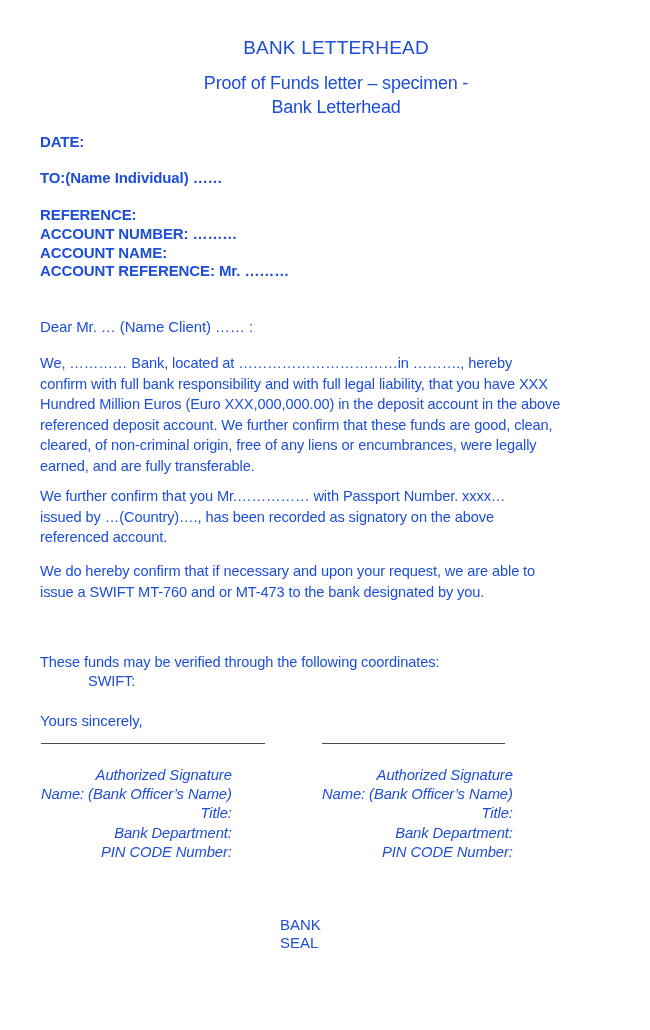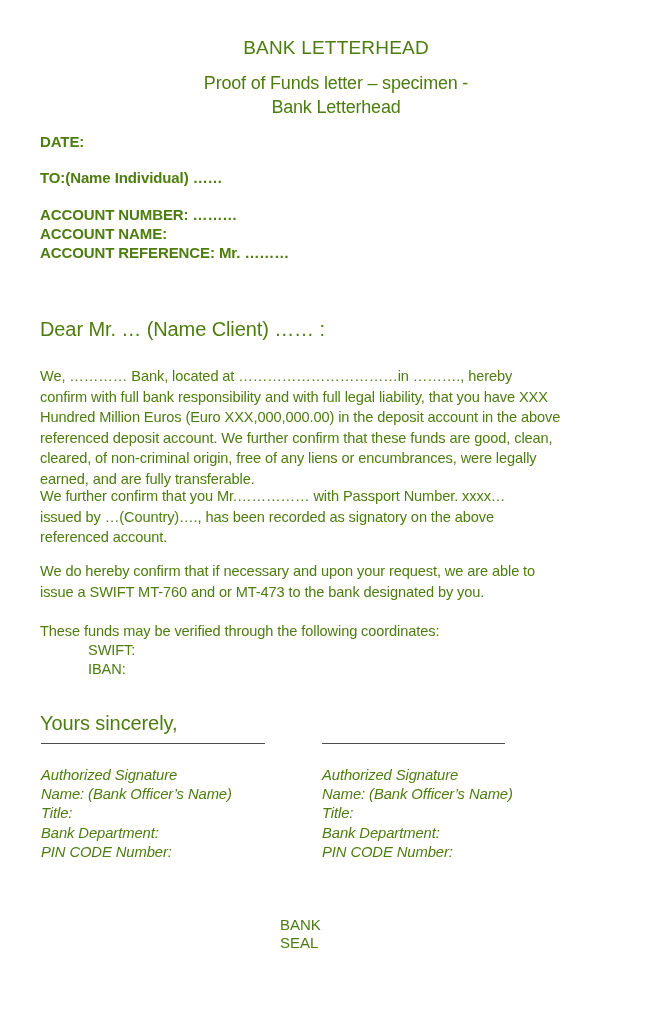--- a/index.html
+++ b/index.html
@@ -2,21 +2,21 @@
 <html><head>
 <meta charset="utf-8">
 <style>
   html,body { margin:0; padding:0; background:#e8e8e8; }
   .page {
     position:relative;
     width:650px; height:1030px;
     margin:0 auto;
     background:#ffffff;
     font-family:"Liberation Sans", sans-serif;
-    color:#4d7c0f;
+    color:#1d4ed8;
     overflow:hidden;
   }
   .abs { position:absolute; }
   .centered { left:22px; right:0; text-align:center; }
   .letterhead-title {
     top:37px;
     font-size:19px;
     letter-spacing:0.2px;
     font-weight:normal;
   }
@@ -36,45 +36,45 @@
   }
   .meta-block { top:206px; left:40px; }
   .meta-block div {
     font-size:15px;
     font-weight:bold;
     line-height:18.8px;
     letter-spacing:-0.1px;
   }
   .body-line {
     left:40px;
-    font-size:20px;
+    font-size:15px;
     letter-spacing:-0.1px;
   }
   .para {
     left:40px; width:610px;
     font-size:14.6px;
     line-height:20.5px;
     letter-spacing:-0.1px;
     white-space:pre-line;
   }
-  .coords-block { top:622px; left:40px; width:610px; }
+  .coords-block { top:653px; left:40px; width:610px; }
   .coords-block div {
     font-size:14.6px;
     line-height:18.9px;
     letter-spacing:-0.1px;
   }
   .coord-indent { padding-left:48px; }
   .sig-rule {
     top:743px;
     height:0;
     border-top:1.6px solid #4d4d4d;
   }
   .sig-rule.left-rule { left:41px; width:224px; }
   .sig-rule.right-rule { left:322px; width:183px; }
-  .sig-block { top:766px; }
+  .sig-block { top:766px;text-align:right; }
   .sig-block.left-col { left:41px; }
   .sig-block.right-col { left:322px; }
   .sig-block div {
     font-size:14.8px;
     font-style:italic;
     line-height:19.2px;
     letter-spacing:-0.1px;
   }
   .bank-seal {
     top:916px; left:280px; width:68px;
@@ -92,45 +92,45 @@
   <div class="abs centered letterhead-title">BANK LETTERHEAD</div>
 
   <div class="abs centered doc-heading">Proof of Funds letter – specimen -
 Bank Letterhead</div>
 
   <div class="abs label-line" style="top:133px">DATE:</div>
 
   <div class="abs label-line" style="top:169px">TO:(Name Individual) ……</div>
 
   <div class="abs meta-block">
+    <div>REFERENCE:</div>
     <div>ACCOUNT NUMBER: ………</div>
     <div>ACCOUNT NAME:</div>
     <div>ACCOUNT REFERENCE: Mr. ………</div>
   </div>
 
   <div class="abs body-line" style="top:318px">Dear Mr. … (Name Client) …… :</div>
 
-  <div class="abs para" style="top:366px">We, ………… Bank, located at ……………………………in ………., hereby
+  <div class="abs para" style="top:353px">We, ………… Bank, located at ……………………………in ………., hereby
 confirm with full bank responsibility and with full legal liability, that you have XXX
 Hundred Million Euros (Euro XXX,000,000.00) in the deposit account in the above
 referenced deposit account. We further confirm that these funds are good, clean,
 cleared, of non-criminal origin, free of any liens or encumbrances, were legally
 earned, and are fully transferable.</div>
 
   <div class="abs para" style="top:486px">We further confirm that you Mr.…………… with Passport Number. xxxx…
 issued by …(Country)…., has been recorded as signatory on the above
 referenced account.</div>
 
   <div class="abs para" style="top:561px">We do hereby confirm that if necessary and upon your request, we are able to
 issue a SWIFT MT-760 and or MT-473 to the bank designated by you.</div>
 
   <div class="abs coords-block">
     <div>These funds may be verified through the following coordinates:</div>
     <div class="coord-indent">SWIFT:</div>
-    <div class="coord-indent">IBAN:</div>
   </div>
 
   <div class="abs body-line" style="top:712px">Yours sincerely,</div>
 
   <div class="abs sig-rule left-rule"></div>
   <div class="abs sig-rule right-rule"></div>
 
   <div class="abs sig-block left-col">
     <div>Authorized Signature</div>
     <div>Name: (Bank Officer’s Name)</div>

